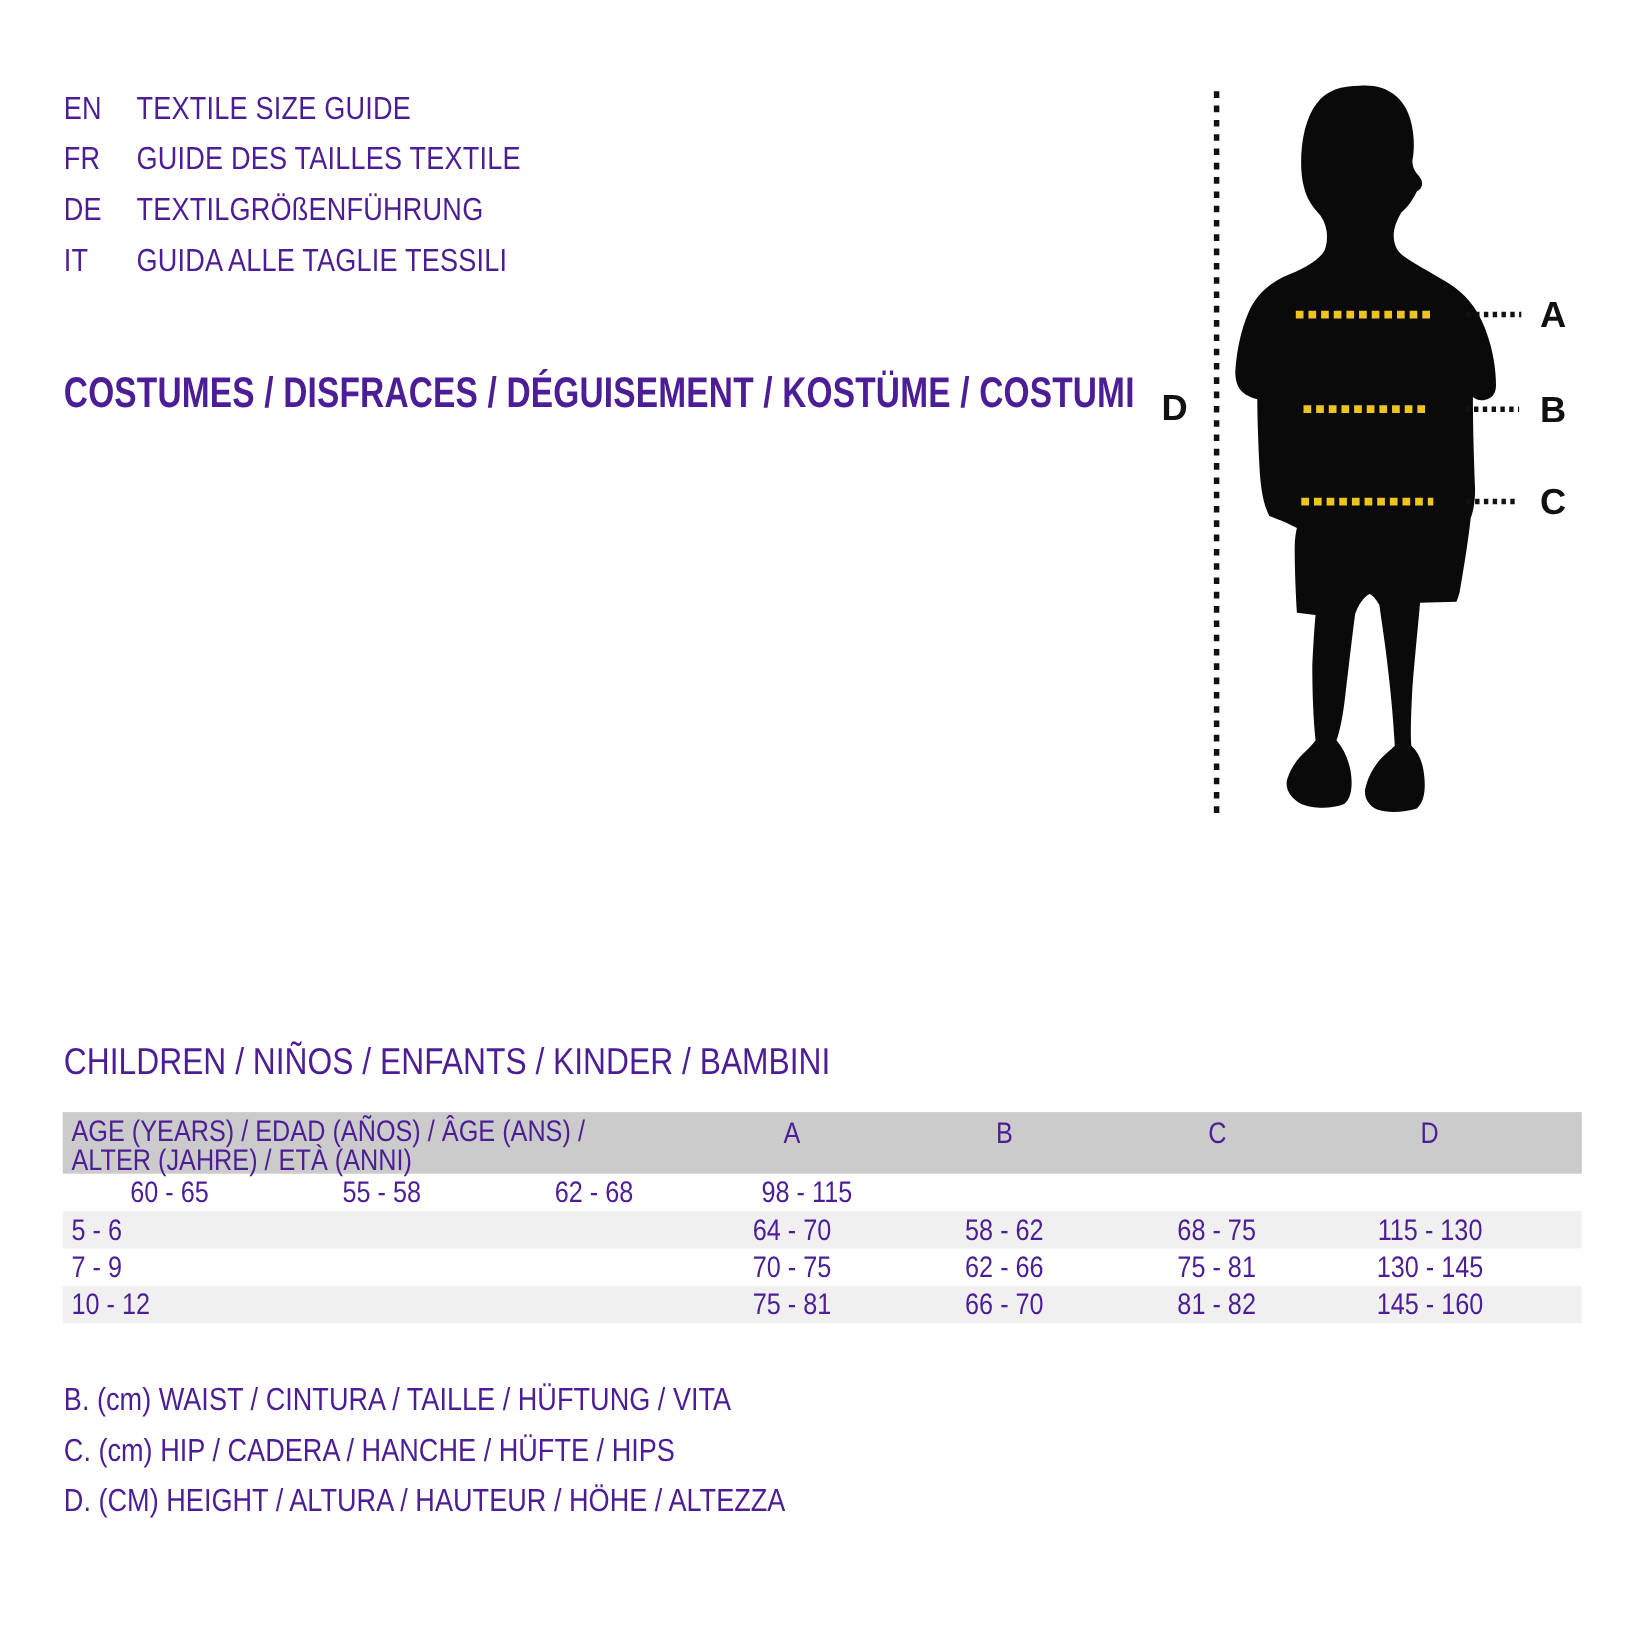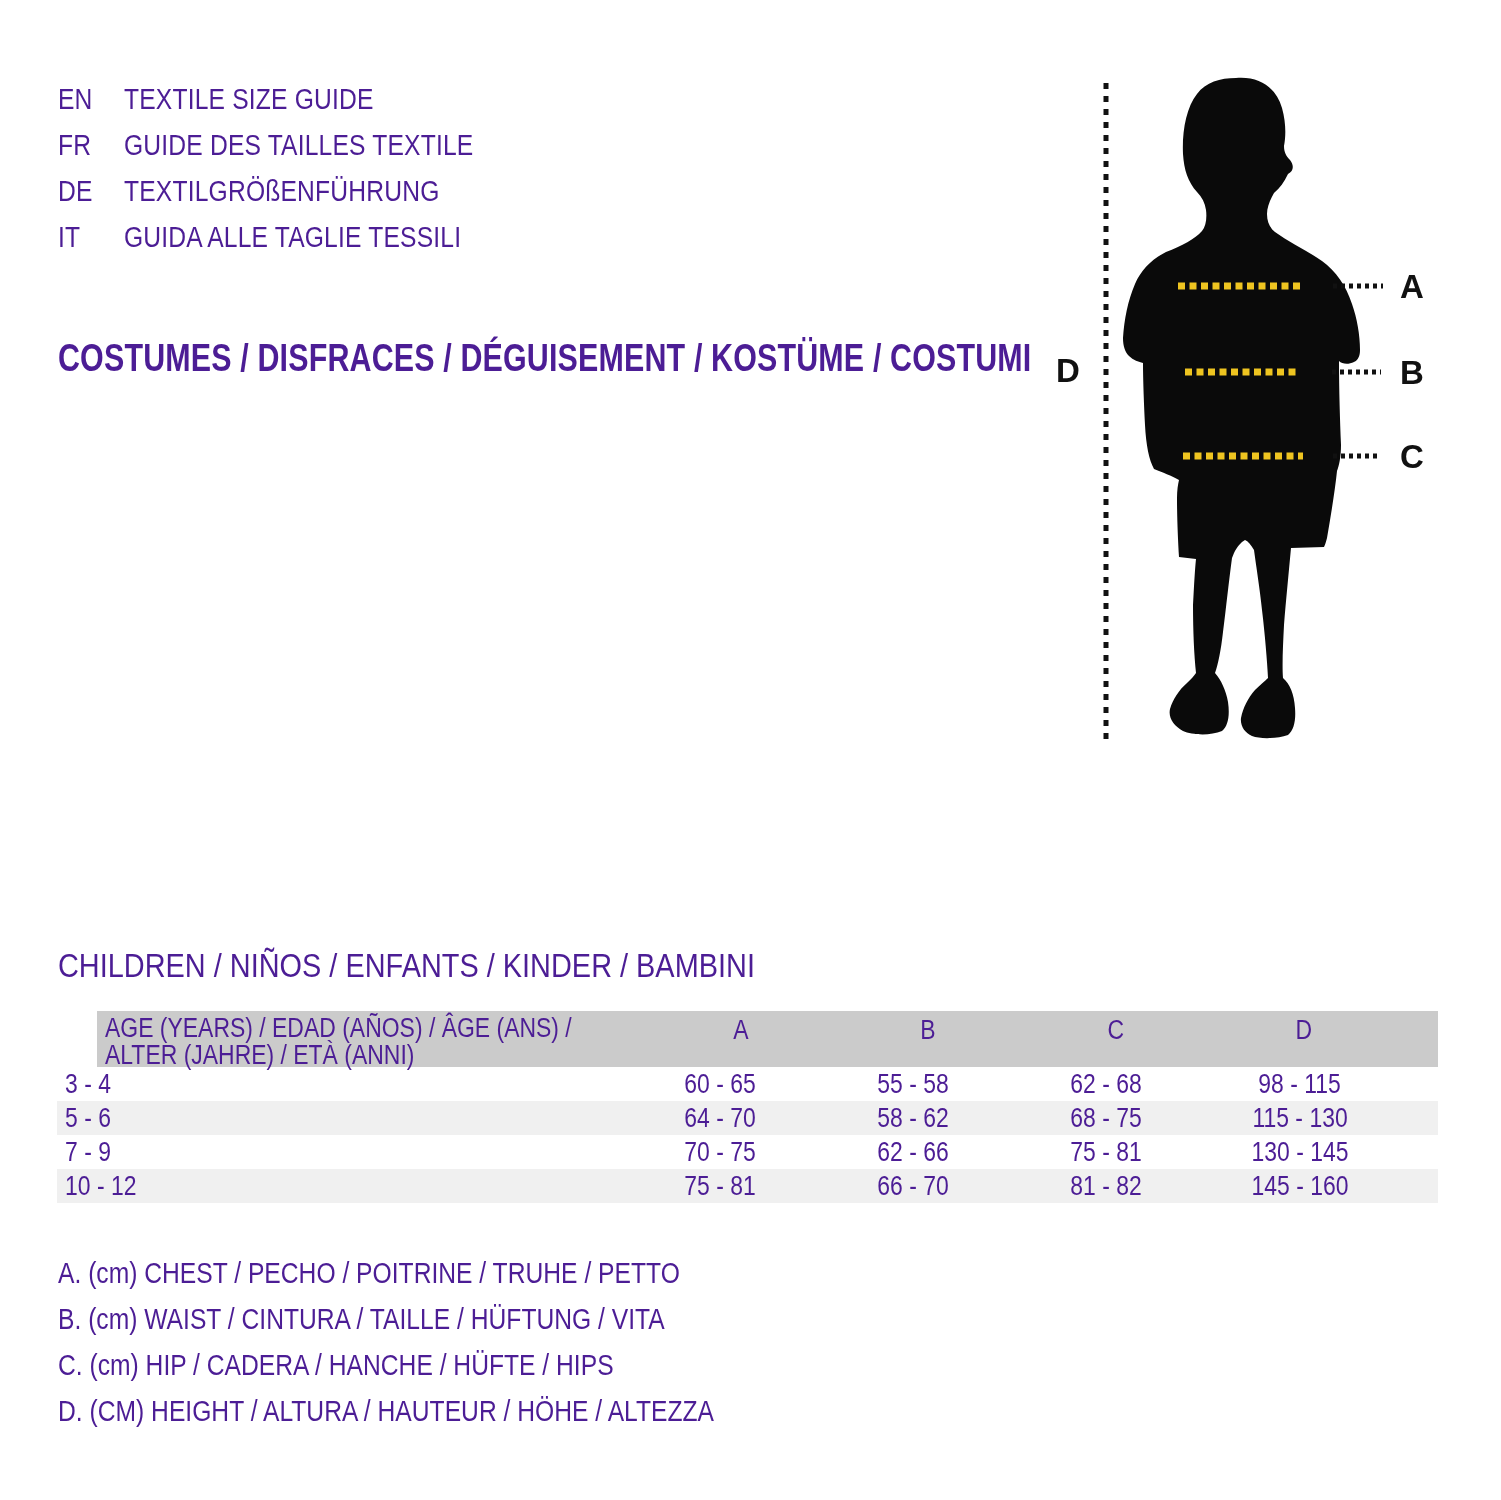--- a/index.html
+++ b/index.html
@@ -33,21 +33,20 @@
 
   
   .section-title{position:absolute;left:58px;top:946px;font-size:34px;text-align:center;}
 
   
   .size-table{position:absolute;left:57px;top:1011px;width:1381px;font-size:27px;}
   .size-head{
     display:flex;align-items:flex-start;
     background:#cbcbcb;height:56px;box-sizing:border-box;
     padding-top:4px;
-    margin-left:40px;
   }
   .col-age{width:41%;flex:none;box-sizing:border-box;padding-left:8px;}
   .col-val{width:14%;flex:none;text-align:center;}
   .age-head-line{line-height:27px;}
   .size-row{display:flex;align-items:center;height:34px;}
   .size-row:nth-child(even){background:#f0f0f0;}
 
   
   .legend-block{position:absolute;left:58px;top:1250px;}
   .legend-line{height:46px;display:flex;align-items:center;font-size:29px;}
@@ -169,21 +168,20 @@
         <div class="age-head-line"><span class="cx">AGE (YEARS) / EDAD (AÑOS) / ÂGE (ANS) /</span></div>
         <div class="age-head-line"><span class="cx">ALTER (JAHRE) / ETÀ (ANNI)</span></div>
       </div>
       <div class="col-val"><span class="cxc">A</span></div>
       <div class="col-val"><span class="cxc">B</span></div>
       <div class="col-val"><span class="cxc">C</span></div>
       <div class="col-val"><span class="cxc">D</span></div>
     </div>
     <div>
       <div class="size-row">
-        <div class="col-age"><span class="cx">3 - 4</span></div>
         <div class="col-val"><span class="cxc">60 - 65</span></div>
         <div class="col-val"><span class="cxc">55 - 58</span></div>
         <div class="col-val"><span class="cxc">62 - 68</span></div>
         <div class="col-val"><span class="cxc">98 - 115</span></div>
       </div>
       <div class="size-row">
         <div class="col-age"><span class="cx">5 - 6</span></div>
         <div class="col-val"><span class="cxc">64 - 70</span></div>
         <div class="col-val"><span class="cxc">58 - 62</span></div>
         <div class="col-val"><span class="cxc">68 - 75</span></div>
@@ -201,23 +199,20 @@
         <div class="col-val"><span class="cxc">75 - 81</span></div>
         <div class="col-val"><span class="cxc">66 - 70</span></div>
         <div class="col-val"><span class="cxc">81 - 82</span></div>
         <div class="col-val"><span class="cxc">145 - 160</span></div>
       </div>
     </div>
   </div>
 
   <div class="legend-block">
     <div class="legend-line">
-        <span class="cx">A. (cm) CHEST / PECHO / POITRINE / TRUHE / PETTO</span>
-      </div>
-    <div class="legend-line">
         <span class="cx">B. (cm) WAIST / CINTURA / TAILLE / HÜFTUNG / VITA</span>
       </div>
     <div class="legend-line">
         <span class="cx">C. (cm) HIP / CADERA / HANCHE / HÜFTE / HIPS</span>
       </div>
     <div class="legend-line">
         <span class="cx">D. (CM) HEIGHT / ALTURA / HAUTEUR / HÖHE / ALTEZZA</span>
       </div>
   </div>
 

